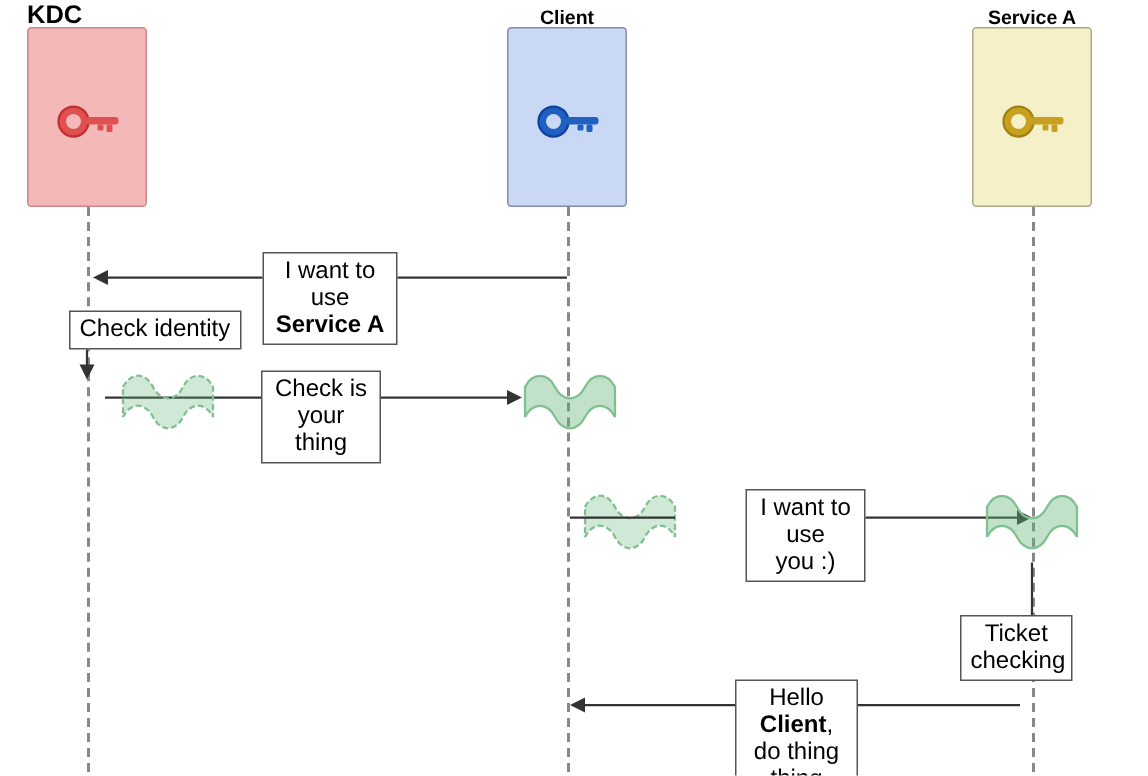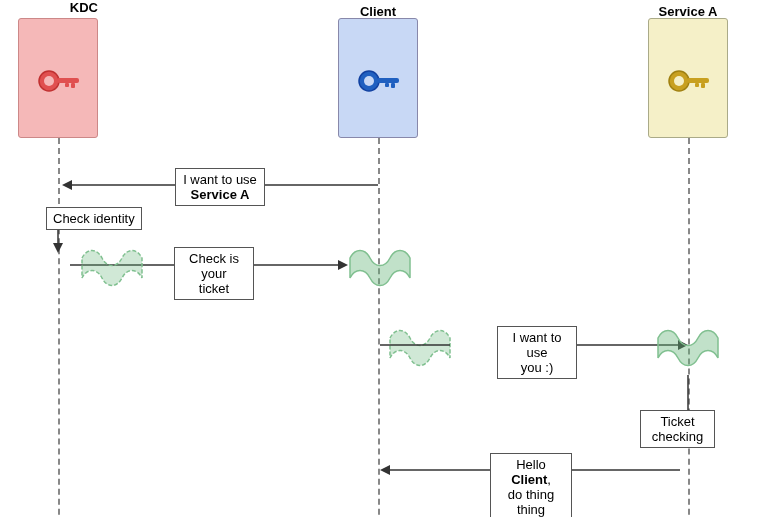--- a/index.html
+++ b/index.html
@@ -62,30 +62,30 @@
       top: 0;
       height: 517px;
     }
     
     .msg-box {
       position: absolute;
       border: 1px solid #555;
       background: #fff;
       padding: 3px 6px;
       text-align: center;
-      font-size: 13px;
+      font-size: 16px;
       white-space: nowrap;
     }
   </style>
 </head>
 <body>
 
 <div id="diagram">
 
-  <div style="position:absolute;left:18px;top:0;width:80px;text-align:right;font-weight:bold;font-size:13px;">KDC</div>
+  <div style="position:absolute;left:18px;top:0;width:80px;text-align:left;font-weight:bold;font-size:17px;">KDC</div>
   <div style="position:absolute;left:338px;top:4px;width:80px;text-align:center;font-weight:bold;font-size:13px;">Client</div>
   <div style="position:absolute;left:648px;top:4px;width:80px;text-align:center;font-weight:bold;font-size:13px;">Service A</div>
 
   <div class="actor-box kdc-box">
     <svg width="50" height="50" viewBox="0 0 50 50">
 
       <circle cx="16" cy="28" r="10" fill="#e05050" stroke="#c03030" stroke-width="1.5"></circle>
       <circle cx="16" cy="28" r="5" fill="#f5b8b8"></circle>
       <rect x="24" y="25" width="22" height="5" rx="2" fill="#e05050"></rect>
       <rect x="38" y="30" width="4" height="5" rx="1" fill="#e05050"></rect>
@@ -163,21 +163,21 @@
     <br><strong>Service A</strong>
   </div>
 
   <div class="msg-box" style="left:10px; top:207px; white-space:nowrap;margin-left:36px;">
     <span>Check identity</span>
   </div>
 
   <div class="msg-box" style="left:174px; top:247px; white-space:normal; width:80px; text-align:center;">
     <span>Check is your</span>
     <br>
-    <span>ticket</span>
+    <span>thing</span>
   </div>
 
   <div class="msg-box" style="left:497px; top:326px; white-space:normal; width:80px; text-align:center;">
     <span>I want to use</span>
     <br>
     <span>you :)</span>
   </div>
 
   <div class="msg-box" style="left:640px; top:410px; white-space:normal; width:75px; text-align:center;">
     <span>Ticket

